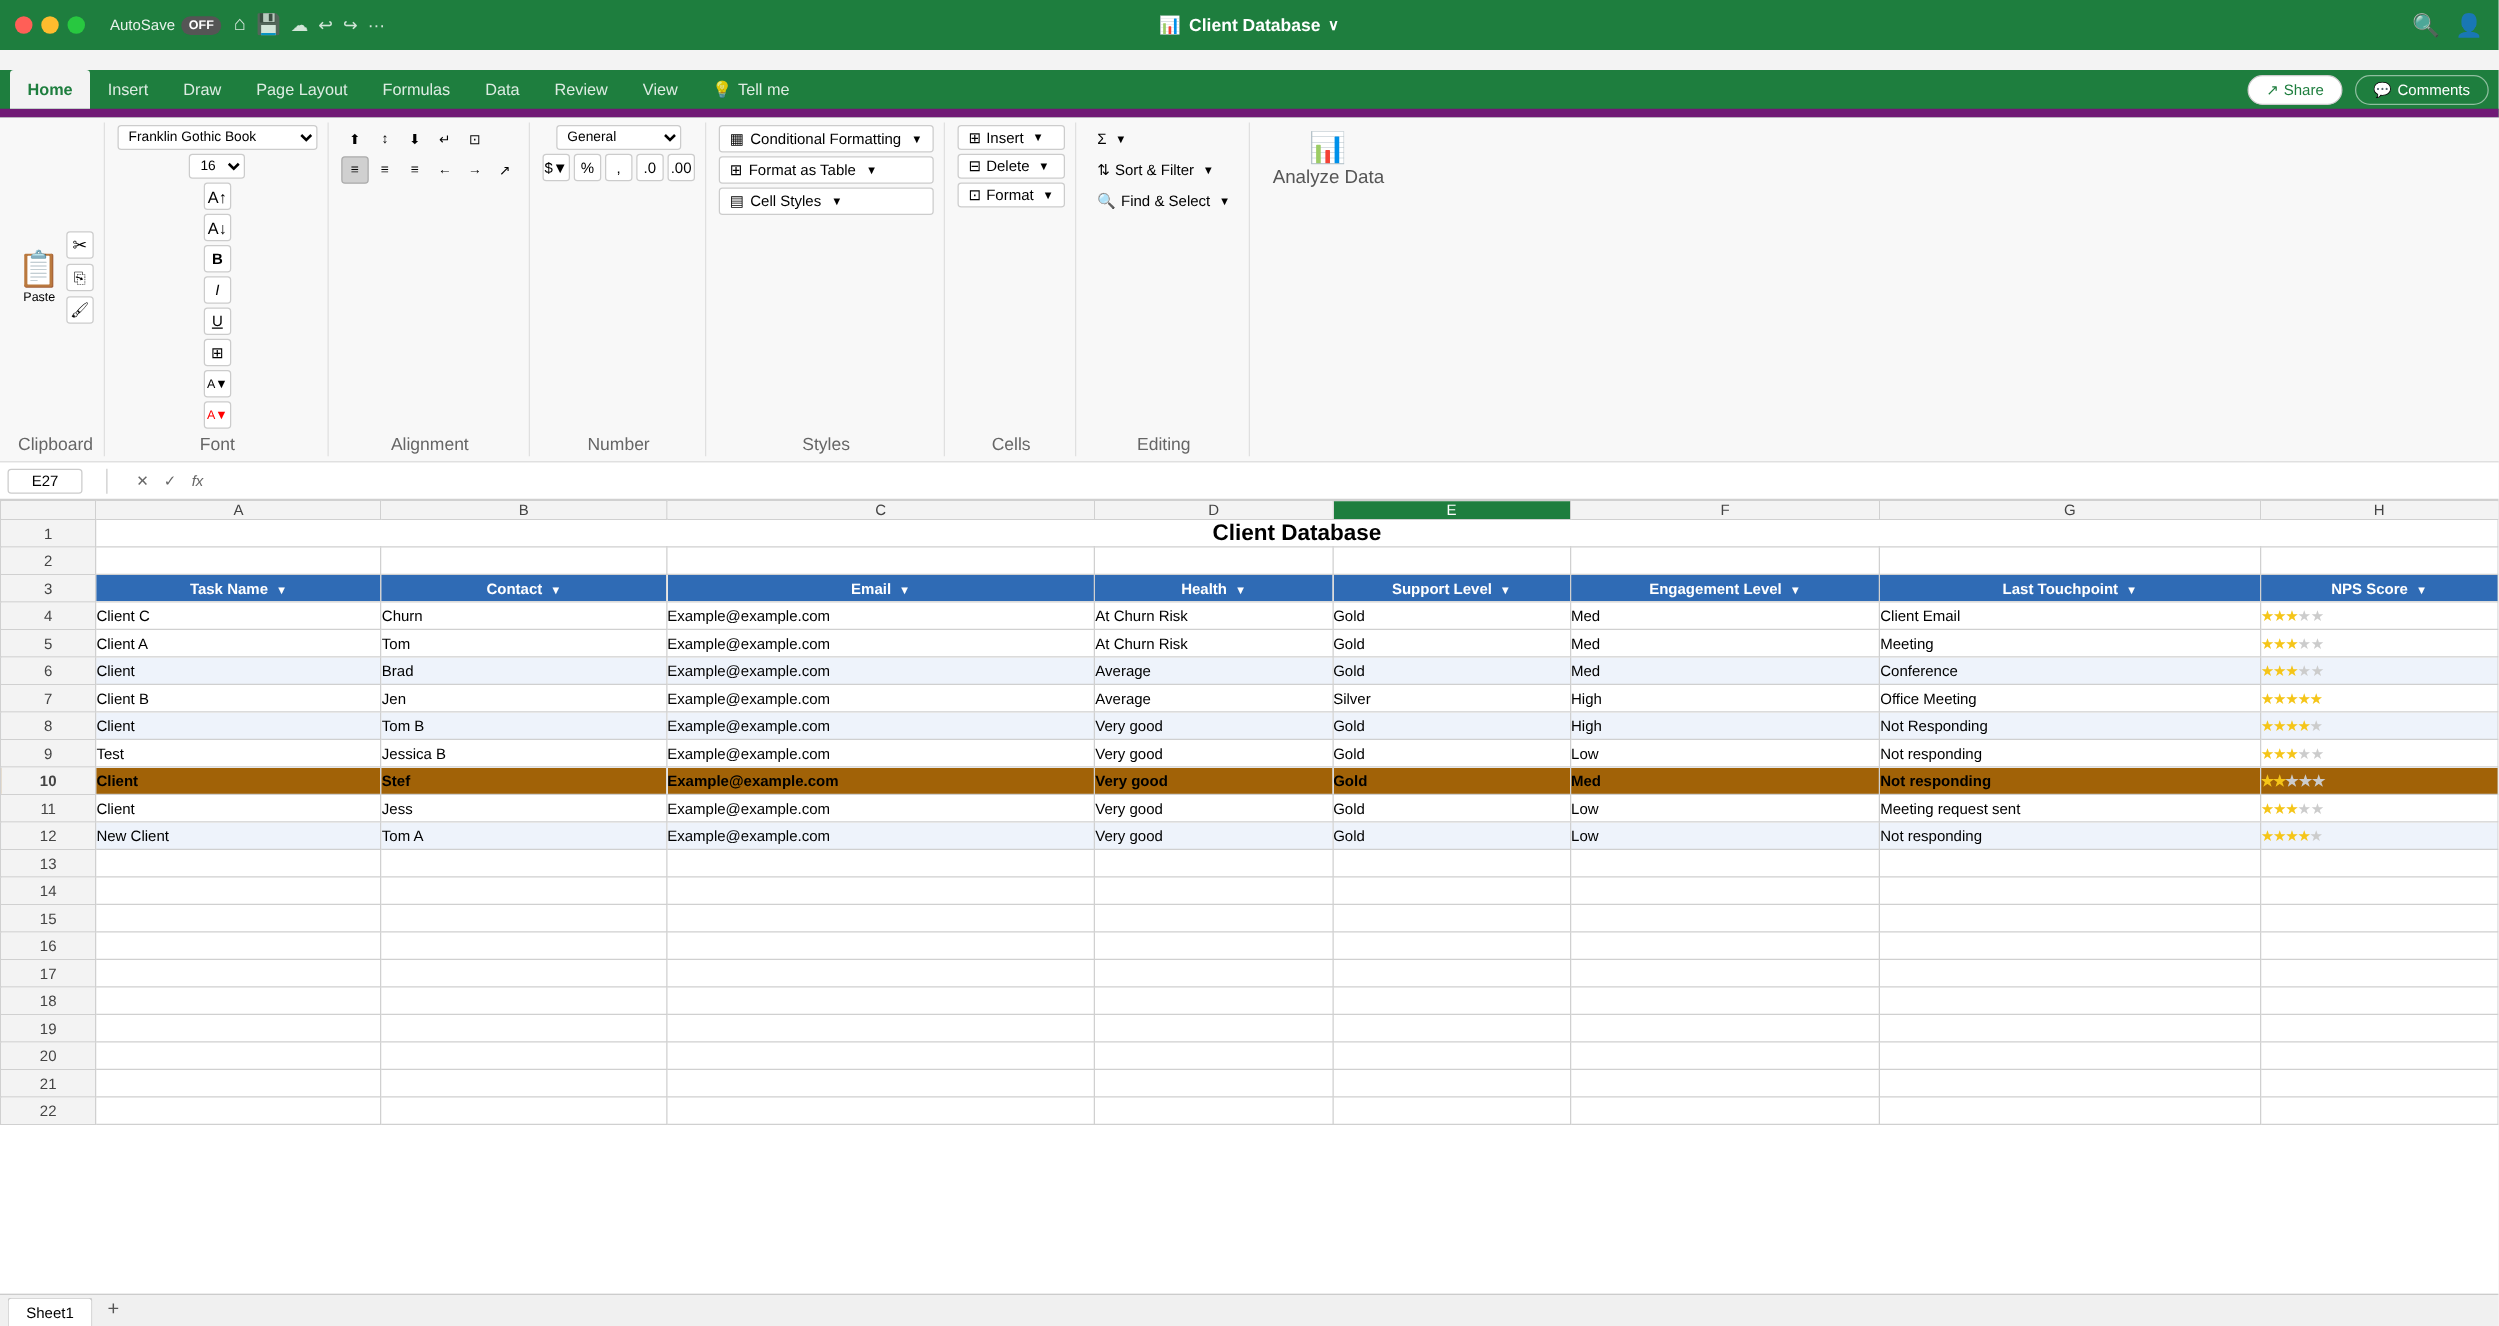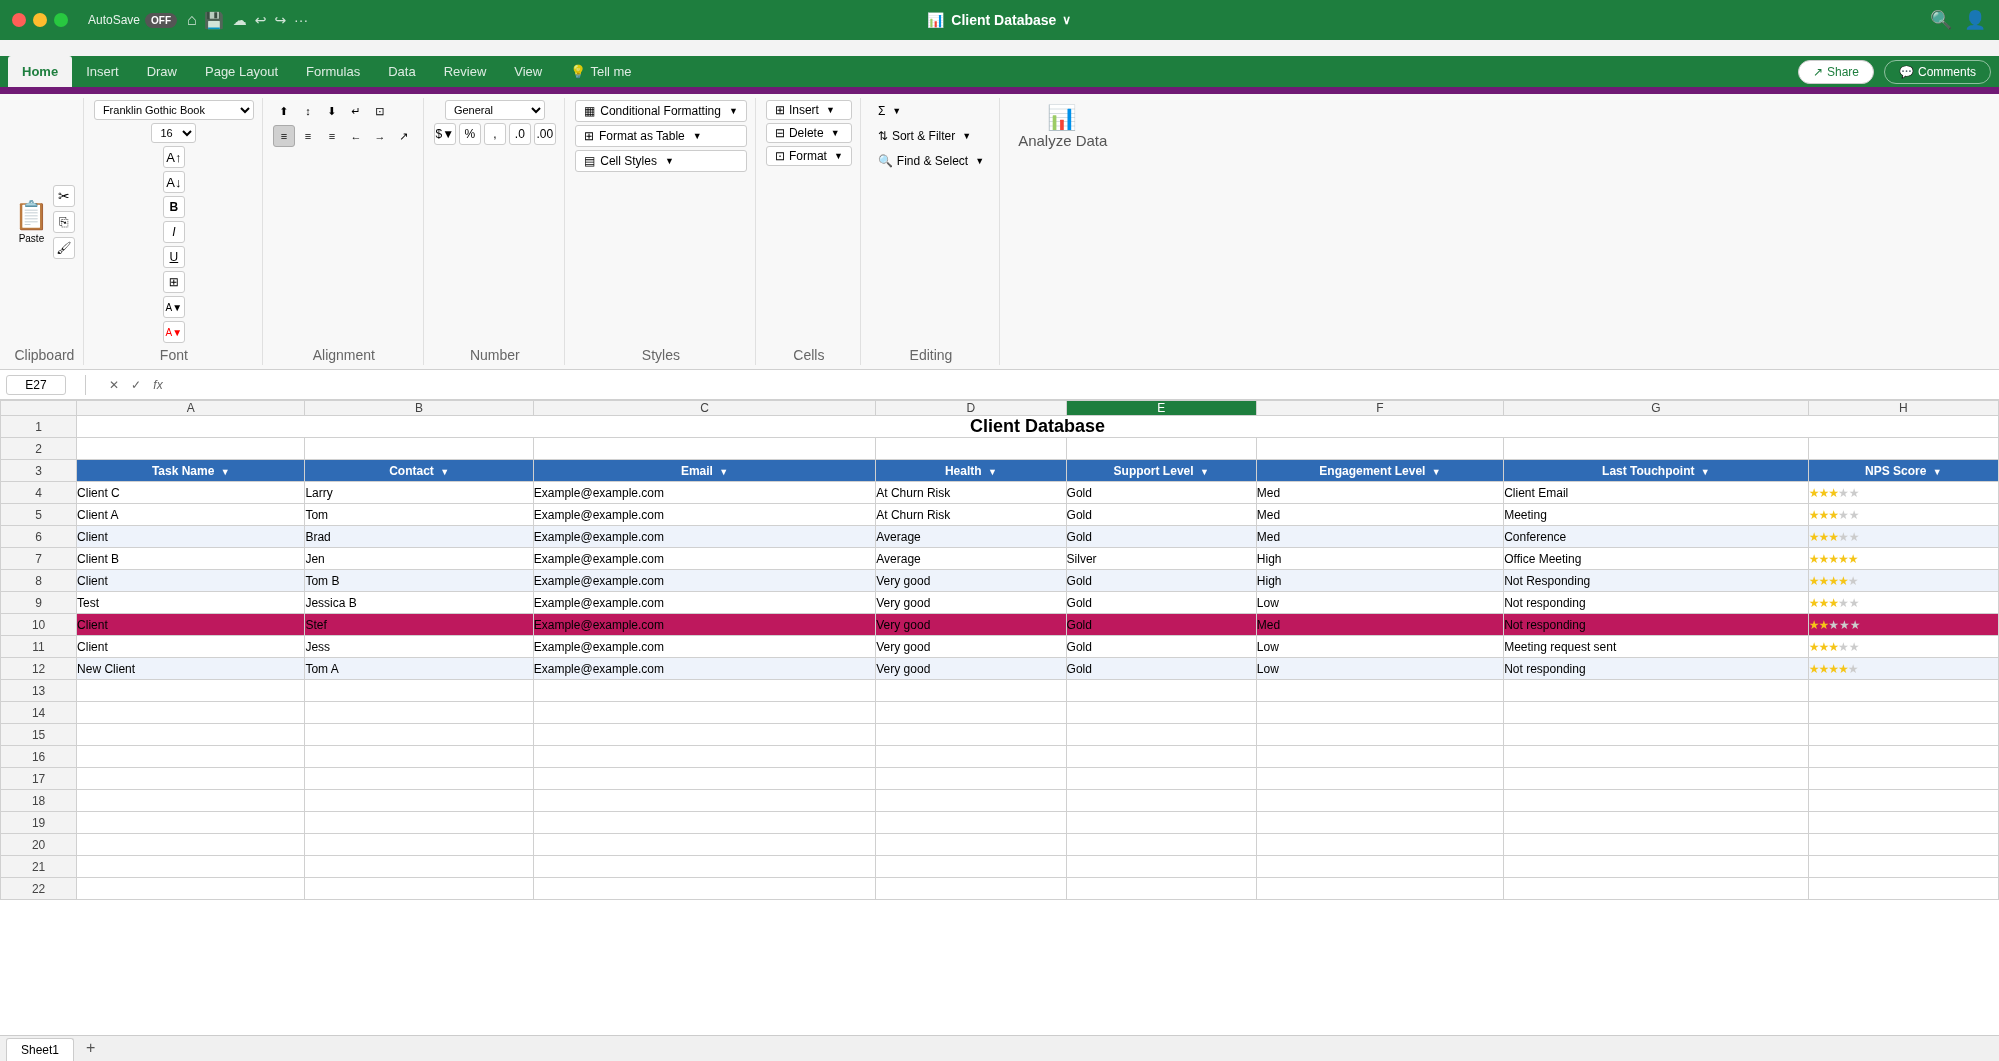--- a/index.html
+++ b/index.html
@@ -379,21 +379,21 @@
             <td class="cell header-cell col-D">Health <span class="dropdown-arrow">▼</span></td>
             <td class="cell header-cell col-E">Support Level <span class="dropdown-arrow">▼</span></td>
             <td class="cell header-cell col-F">Engagement Level <span class="dropdown-arrow">▼</span></td>
             <td class="cell header-cell col-G">Last Touchpoint <span class="dropdown-arrow">▼</span></td>
             <td class="cell header-cell col-H">NPS Score <span class="dropdown-arrow">▼</span></td>
           </tr>
 
           <tr>
             <td class="row-header">4</td>
             <td class="cell col-A">Client C</td>
-            <td class="cell col-B">Larry</td>
+            <td class="cell col-B">Churn</td>
             <td class="cell col-C">Example@example.com</td>
             <td class="cell col-D">At Churn Risk</td>
             <td class="cell col-E">Gold</td>
             <td class="cell col-F">Med</td>
             <td class="cell col-G">Client Email</td>
             <td class="cell col-H"><span class="stars">★★★</span><span style="color:#ccc;">★★</span></td>
           </tr>
           <tr>
             <td class="row-header">5</td>
             <td class="cell col-A">Client A</td>
@@ -442,21 +442,21 @@
             <td class="row-header">9</td>
             <td class="cell col-A">Test</td>
             <td class="cell col-B">Jessica B</td>
             <td class="cell col-C">Example@example.com</td>
             <td class="cell col-D">Very good</td>
             <td class="cell col-E">Gold</td>
             <td class="cell col-F">Low</td>
             <td class="cell col-G">Not responding</td>
             <td class="cell col-H"><span class="stars">★★★</span><span style="color:#ccc;">★★</span></td>
           </tr>
-          <tr style="background:#be185d;">
+          <tr style="background:#a16207;font-weight:bold;">
             <td class="row-header">10</td>
             <td class="cell col-A">Client</td>
             <td class="cell col-B">Stef</td>
             <td class="cell col-C">Example@example.com</td>
             <td class="cell col-D">Very good</td>
             <td class="cell col-E">Gold</td>
             <td class="cell col-F">Med</td>
             <td class="cell col-G">Not responding</td>
             <td class="cell col-H"><span class="stars">★★</span><span style="color:#ccc;">★★★</span></td>
           </tr>

